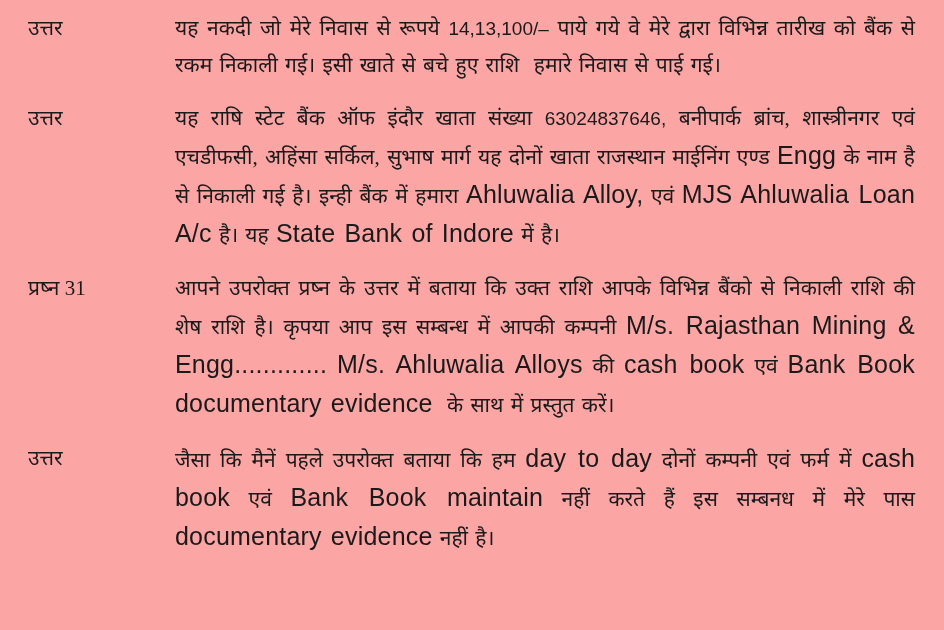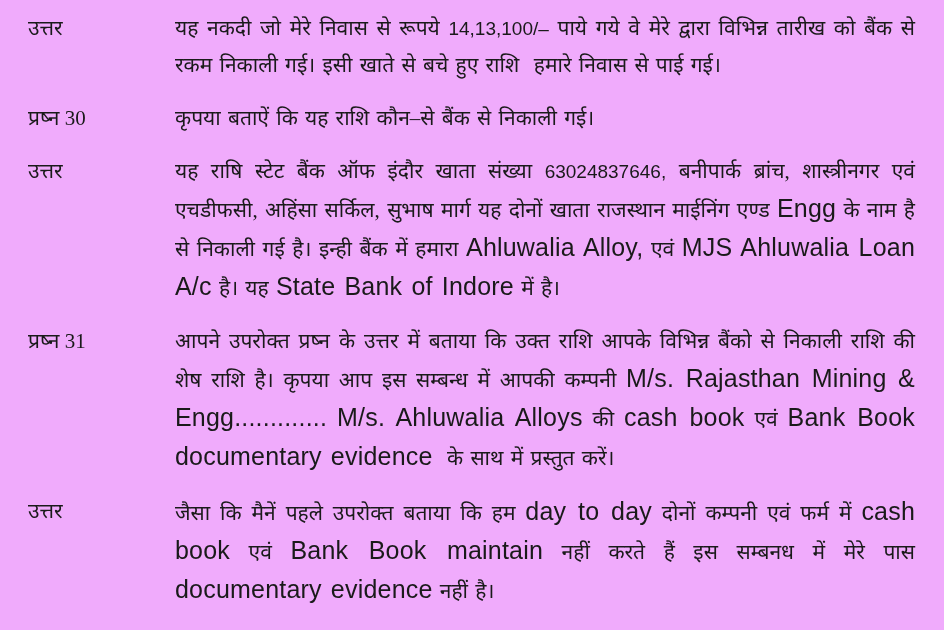--- a/index.html
+++ b/index.html
@@ -4,21 +4,21 @@
 <style>
   html, body {
     margin: 0;
     padding: 0;
     background: #ffffff;
   }
   .page {
     position: relative;
     width: 944px;
     height: 630px;
-    background: #f0abfc;
+    background: #fca5a5;
     color: #1a1a1a;
     box-sizing: border-box;
     padding: 10px 29px 0 28px;
     overflow: hidden;
     font-family: "Liberation Serif", "DejaVu Serif", serif;
   }
   .qa-row {
     display: grid;
     grid-template-columns: 147px 1fr;
     margin-bottom: 16px;
@@ -56,24 +56,20 @@
 </head>
 <body>
 
 <div class="page">
 
   <div class="qa-row">
     <div class="qa-label">उत्तर</div>
     <div class="qa-para"><span class="seg-hi">यह नकदी जो मेरे निवास से रूपये </span><span class="seg-num">14,13,100/–</span><span class="seg-hi"> पाये गये वे मेरे द्वारा विभिन्न तारीख को बैंक से रकम निकाली गई। इसी खाते से बचे हुए राशि  हमारे निवास से पाई गई।</span></div>
   </div>
 
-  <div class="qa-row">
-    <div class="qa-label">प्रष्न 30</div>
-    <div class="qa-para"><span class="seg-hi">कृपया बताऐं कि यह राशि कौन–से बैंक से निकाली गई।</span></div>
-  </div>
 
   <div class="qa-row">
     <div class="qa-label">उत्तर</div>
     <div class="qa-para"><span class="seg-hi">यह राषि स्टेट बैंक ऑफ इंदौर खाता संख्या </span><span class="seg-num">63024837646,</span><span class="seg-hi"> बनीपार्क ब्रांच, शास्त्रीनगर एवं एचडीफसी, अहिंसा सर्किल, सुभाष मार्ग यह दोनों खाता राजस्थान माईनिंग एण्ड </span><span class="seg-en">Engg</span><span class="seg-hi"> के नाम है से निकाली गई है। इन्ही बैंक में हमारा </span><span class="seg-en">Ahluwalia Alloy,</span><span class="seg-hi"> एवं </span><span class="seg-en">MJS Ahluwalia Loan A/c</span><span class="seg-hi"> है। यह </span><span class="seg-en">State Bank of Indore</span><span class="seg-hi"> में है।</span></div>
   </div>
 
   <div class="qa-row">
     <div class="qa-label">प्रष्न 31</div>
     <div class="qa-para"><span class="seg-hi">आपने उपरोक्त प्रष्न के उत्तर में बताया कि उक्त राशि आपके विभिन्न बैंको से निकाली राशि की शेष राशि है। कृपया आप इस सम्बन्ध में आपकी कम्पनी </span><span class="seg-en">M/s. Rajasthan Mining &amp; Engg.............</span><span class="seg-hi"> </span><span class="seg-en">M/s. Ahluwalia Alloys</span><span class="seg-hi"> की </span><span class="seg-en">cash book</span><span class="seg-hi"> एवं </span><span class="seg-en">Bank Book documentary evidence</span><span class="seg-hi">  के साथ में प्रस्तुत करें।</span></div>
   </div>

